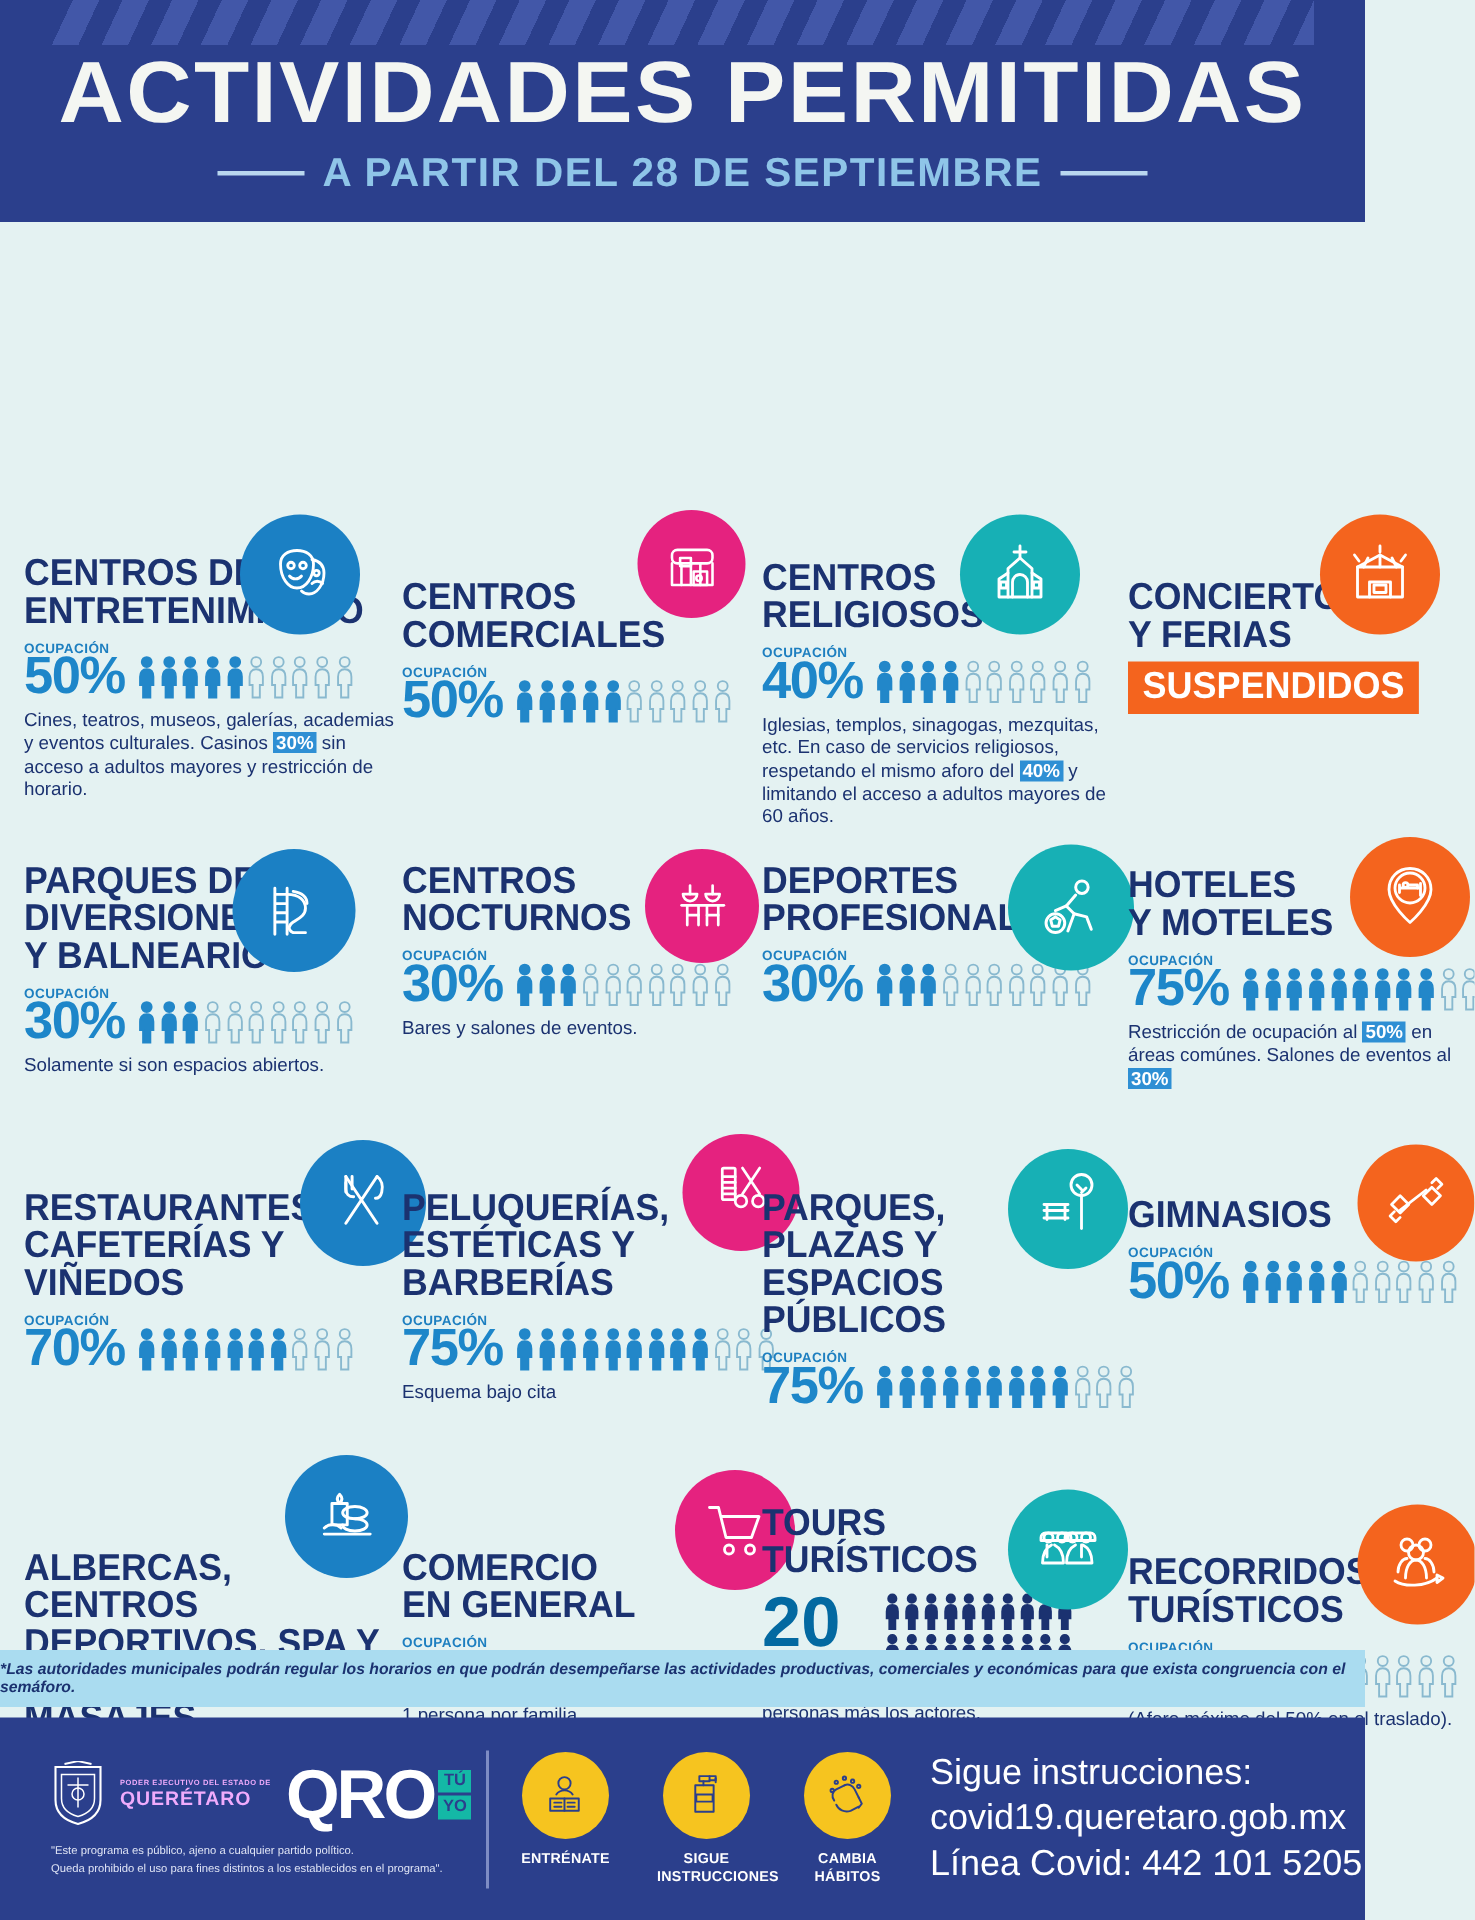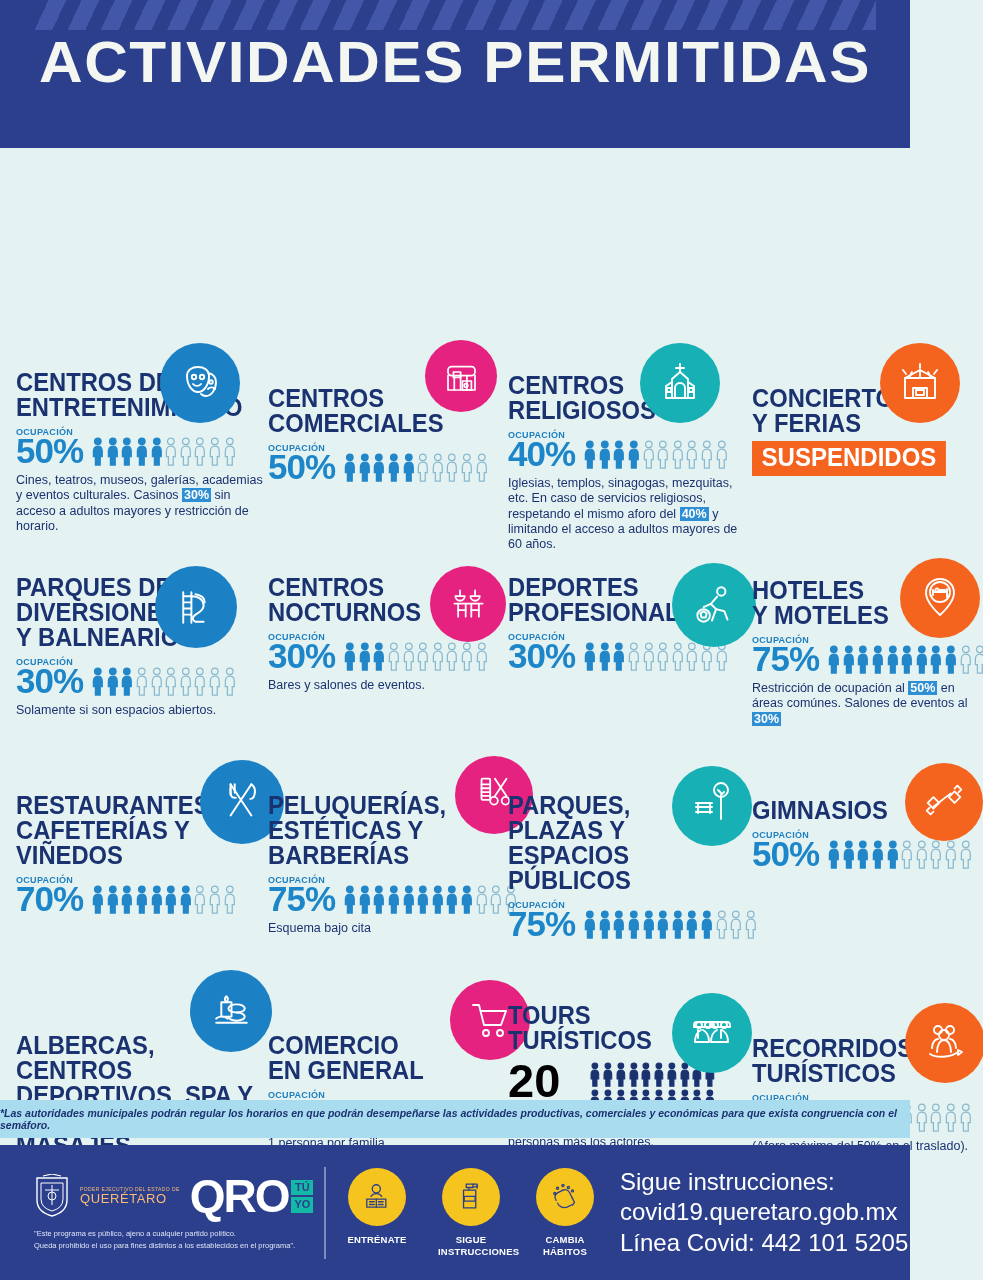--- a/index.html
+++ b/index.html
@@ -107,21 +107,21 @@
     color: #ffffff;
     font-weight: bold;
     font-size: 25px;
     letter-spacing: 0px;
     padding: 2px 10px 4px 10px;
     margin-top: 5px;
     transform: scaleX(0.96);
     transform-origin: left center;
   }
   .big-num {
-    color: #000000; font-size: 47px; font-weight: bold; line-height: 0.85;
+    color: #0369a1; font-size: 47px; font-weight: bold; line-height: 0.85;
   }
   .personas-lbl { color:#1b3270; font-size: 12px; font-weight: bold; letter-spacing:.5px;}
 
   
   .notebar {
     position: absolute; left: 0; right: 0;
     background: #aadcf0;
     height: 38px;
     display: flex; align-items: center; justify-content: center;
   }
@@ -133,21 +133,21 @@
   .footer {
     position: absolute; left: 0; right: 0; bottom: 0;
     height: 135px;
     background: #2b3f8c;
     display: flex; align-items: center;
   }
   .f-left { width: 320px; padding-left: 34px; }
   .logos { display: flex; align-items: center; gap: 10px; }
   .shield { width: 36px; height: 44px; }
   .qro-txt {
-    color: #fdba74; font-weight: normal; line-height: 1.05;
+    color: #f0abfc; font-weight: bold; line-height: 1.05;
   }
   .qro-small { font-size: 5px; letter-spacing: .4px; }
   .qro-name { font-size: 13px; letter-spacing: .6px; }
   .qro-logo { display:flex; align-items:center; gap:3px; }
   .qro-big { color:#fff; font-size: 46px; font-weight: bold; letter-spacing:-2px; line-height:.8; }
   .qro-tuyo {
     background:#14b8a6; color:#2b3f8c; font-size:11px; font-weight:bold;
     line-height:1.05; padding:2px 3px; text-align:center;
   }
   .disclaimer { color:#dfe4f5; font-size:7.5px; line-height:1.5; margin-top:10px; }
@@ -165,20 +165,25 @@
 </head>
 <body>
 
 <div class="page">
 
   <div class="header">
     <div class="stripes"></div>
     <div class="edge-l"></div>
     <div class="edge-r"></div>
     <div class="title">ACTIVIDADES PERMITIDAS</div>
+    <div class="subwrap">
+      <div class="subline"></div>
+      <div class="subtitle">A PARTIR DEL 28 DE SEPTIEMBRE</div>
+      <div class="subline"></div>
+    </div>
   </div>
 
   <div class="grid" id="grid">
       <div class="card" style="left: 16px; top: 222px; width: 250px;">
         <div class="card-title">CENTROS DE
 ENTRETENIMIENTO</div>
         <div style="margin-top:7px">
           <div class="occ-label">OCUPACIÓN</div>
           <div class="stat-row">
             <div class="pct">50%</div>

